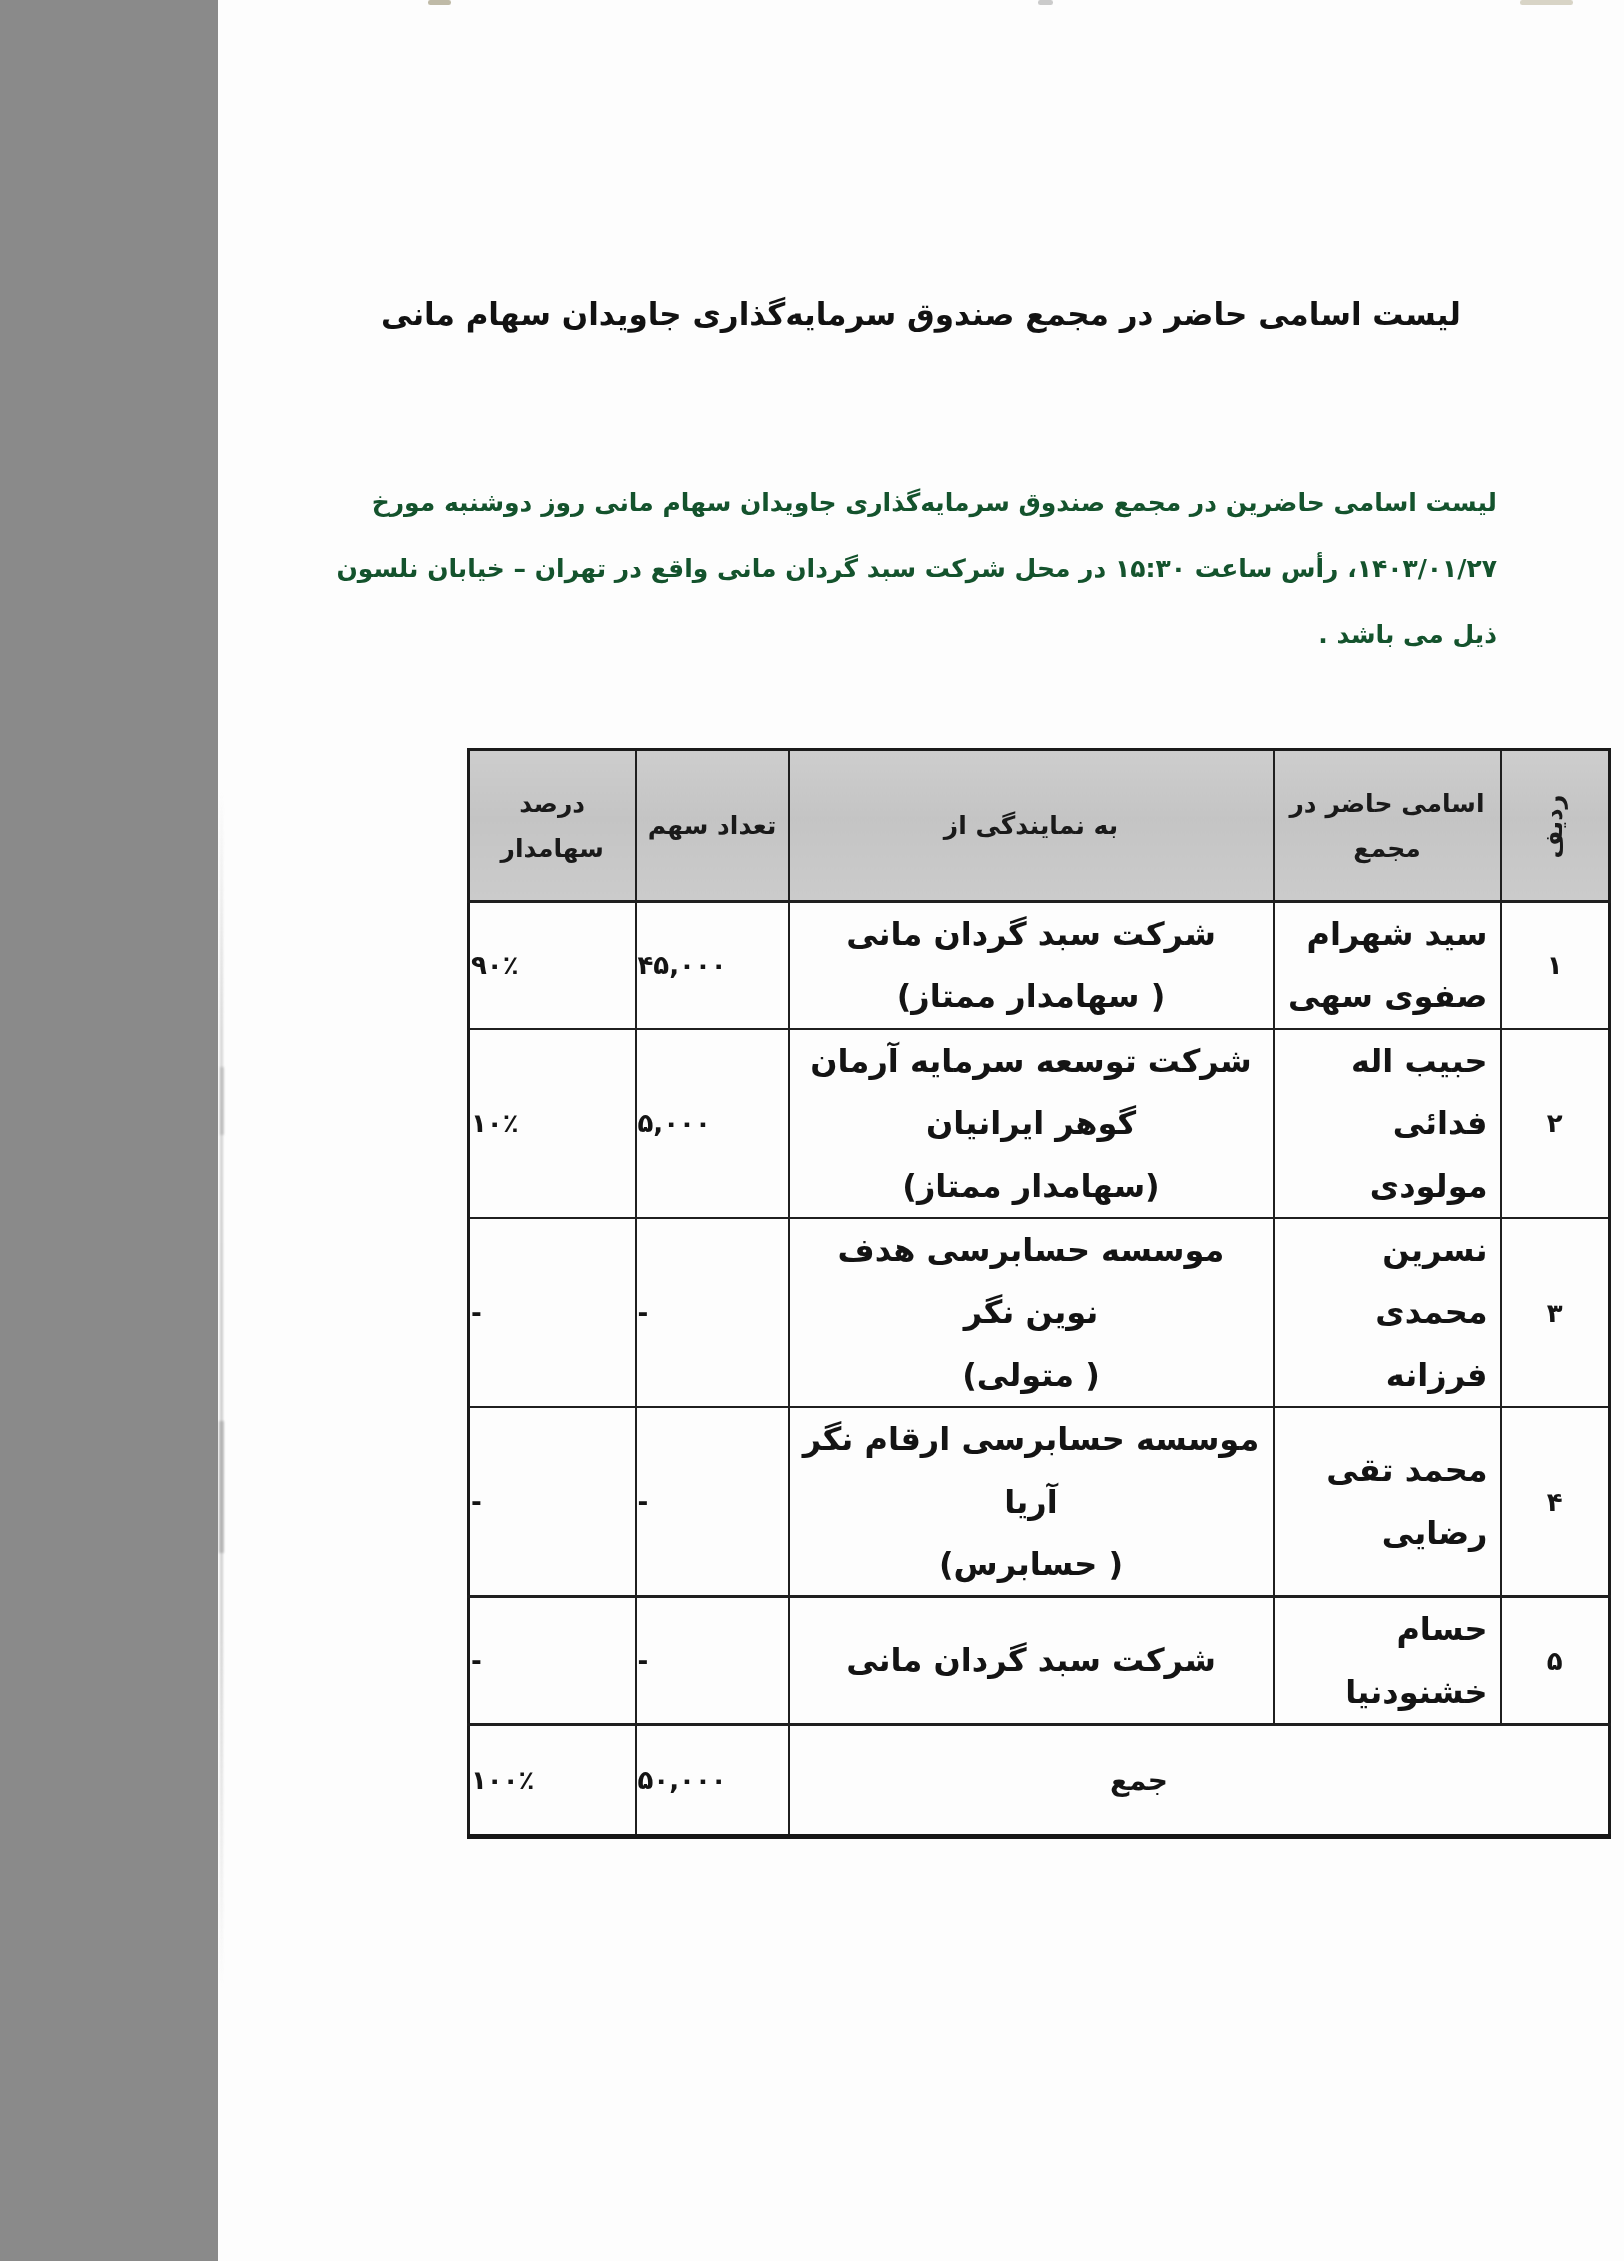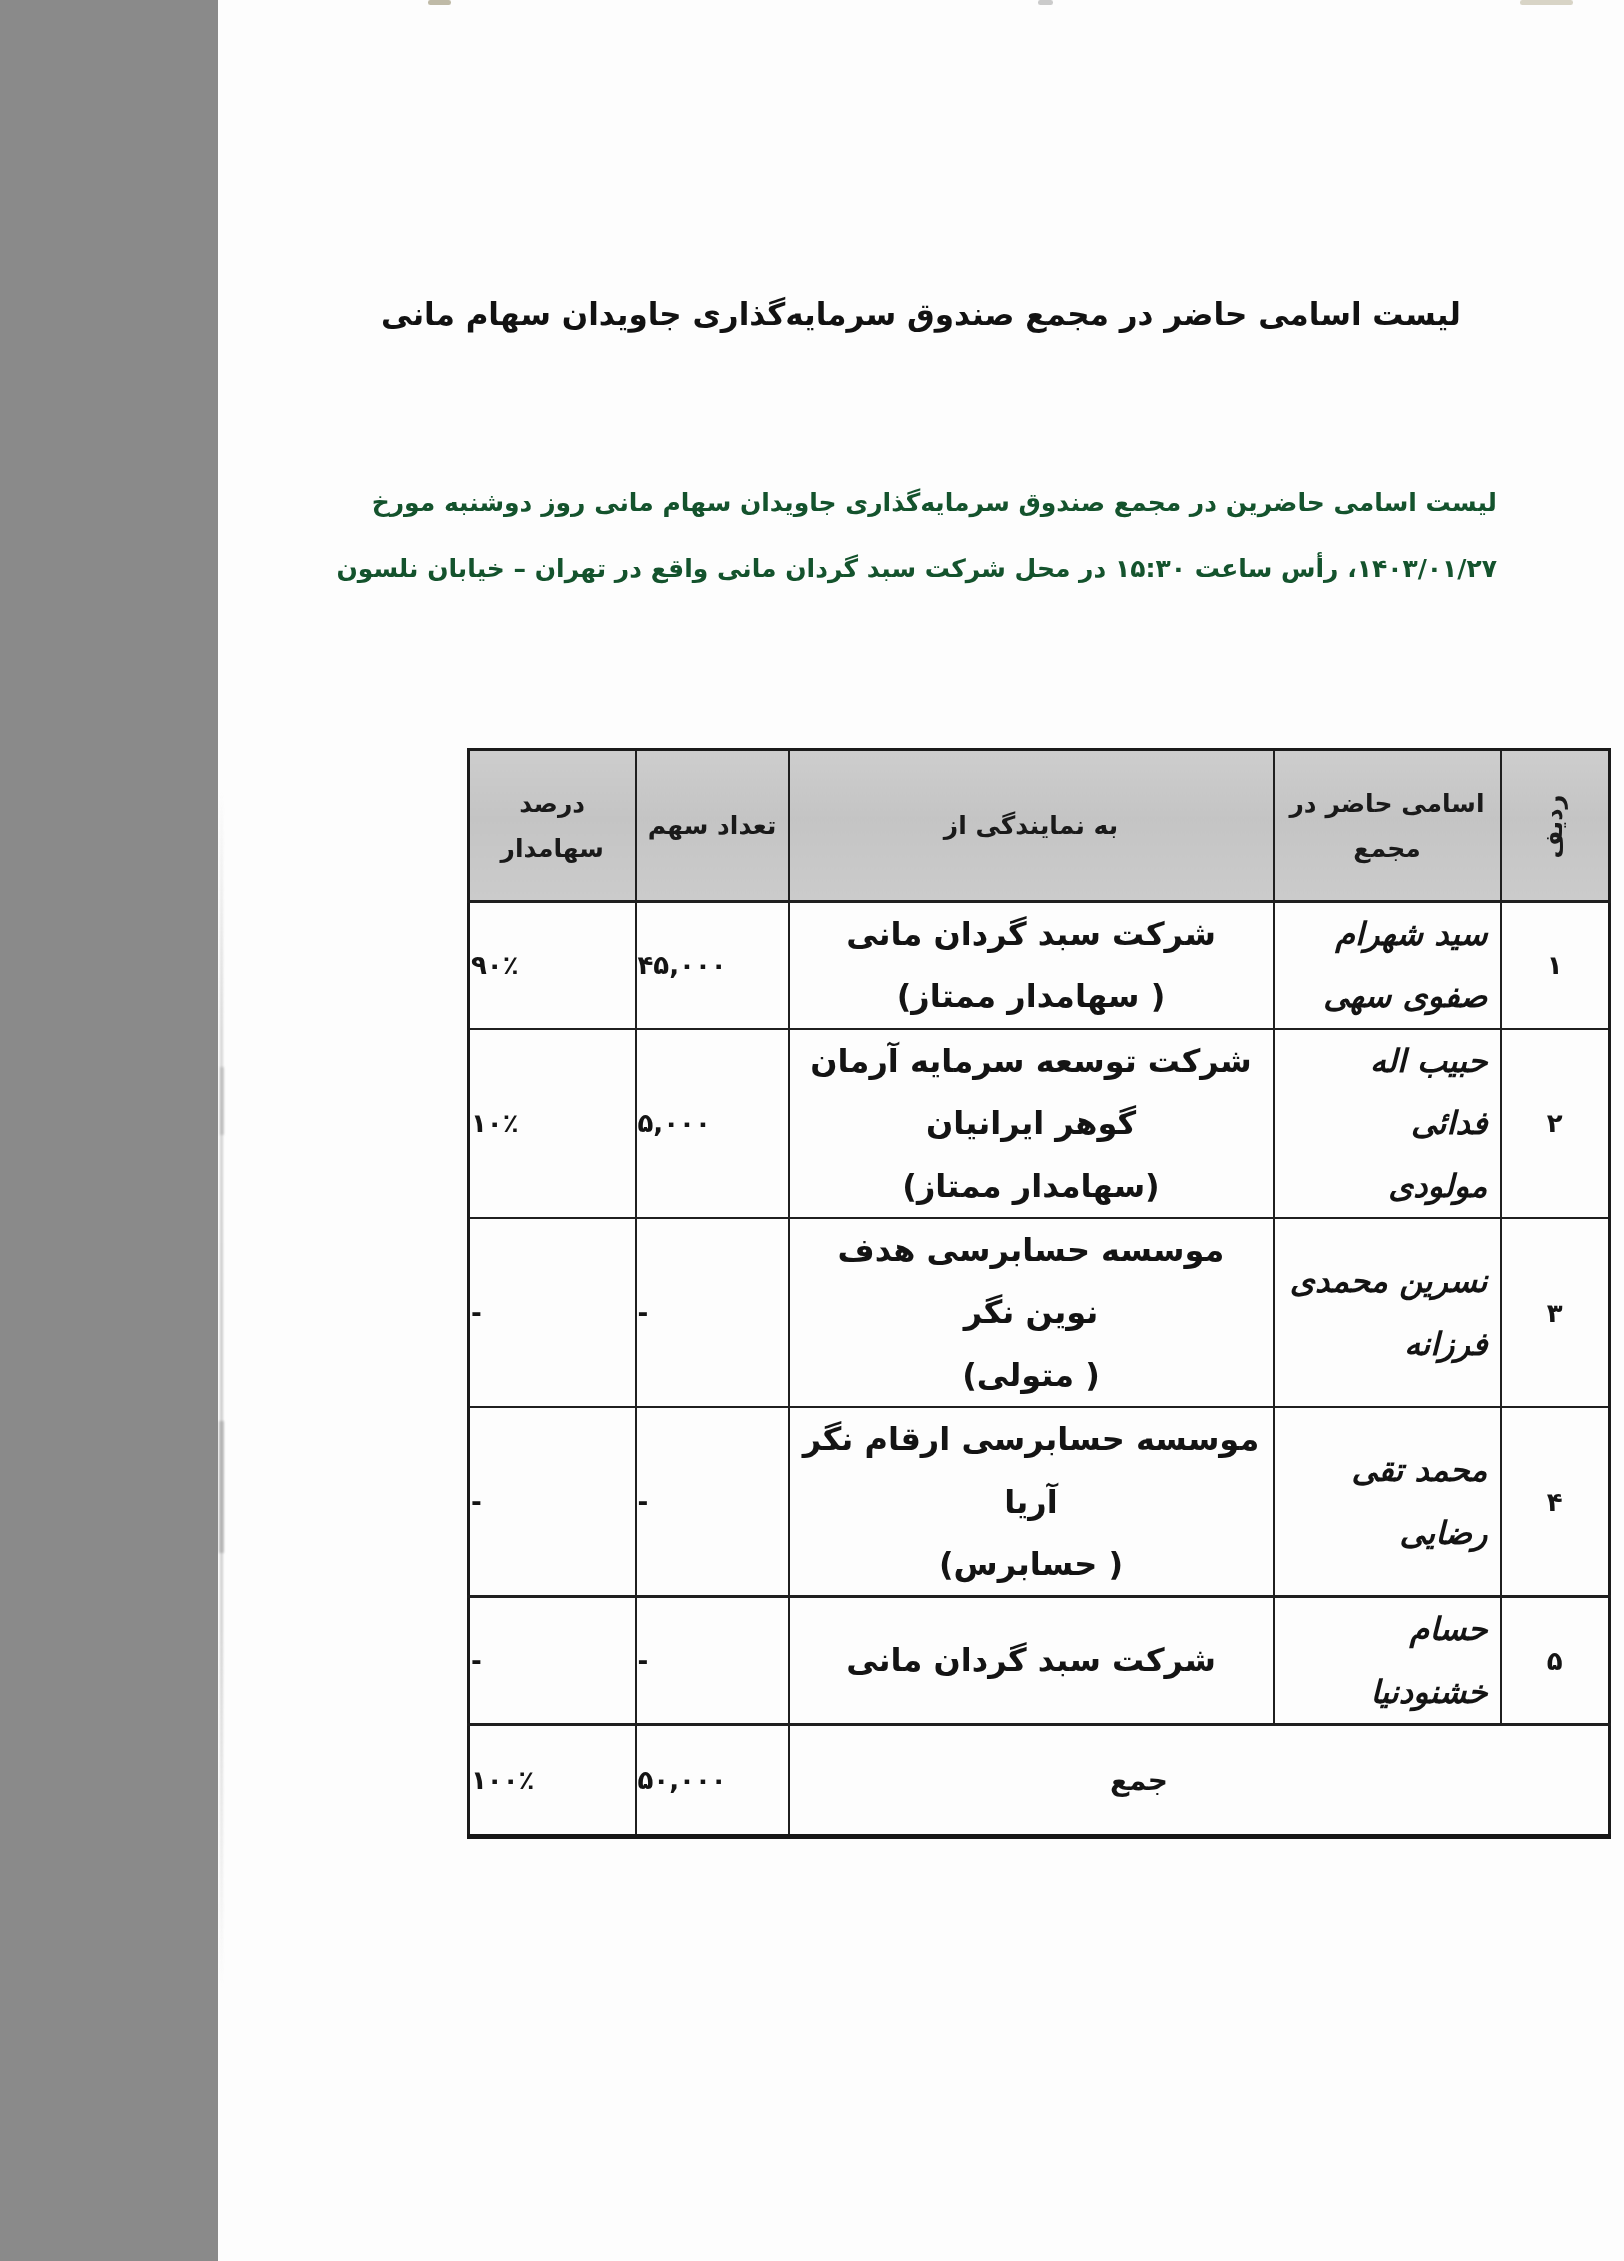--- a/index.html
+++ b/index.html
@@ -46,21 +46,21 @@
     border-bottom-width:3px; font-weight:bold; color:#1a1a1a;
   }
   tr.hrow{ height:152px; }
   tr.r0{ height:121px; } tr.r1{ height:153px; } tr.r2{ height:109px; }
   tr.r3{ height:116px; } tr.r4{ height:114px; } tr.trow{ height:112px; }
   tr.r3 td, tr.r4 td{ border-bottom-width:3.8px; }
   tr.trow td{ border-bottom:5.3px solid #161616; }
   td{ font-size:32px; }
   td .cl{ line-height:1.95; }
   td .cl:empty{ display:none; }
-  td.att-c{ padding:0 12px;font-style:italic; }
+  td.att-c{ padding:0 12px; }
   td.rep-c{ text-align:center; padding:0 7.5px; }
   td.no-c{ text-align:center; font-size:26px; }
   td.num{ direction:ltr; text-align:left; font-size:26px; letter-spacing:0.8px; }
   td.sum{ text-align:center; padding-left:7.5px; padding-right:127px; font-size:28px; }
   .vert{
     display:inline-block; transform:rotate(-90deg);
     white-space:nowrap; font-size:24px;
   }
   
   .artifact{ position:absolute; pointer-events:none; }
@@ -78,20 +78,21 @@
 </head>
 <body>
 
 <div id="page">
 
   <div class="title t1">لیست اسامی حاضر در مجمع صندوق سرمایه‌گذاری جاویدان سهام مانی</div>
 
   <div class="intro">
     <div class="iline">لیست اسامی حاضرین در مجمع صندوق سرمایه‌گذاری جاویدان سهام مانی روز دوشنبه مورخ</div>
     <div class="iline">۱۴۰۳/۰۱/۲۷، رأس ساعت ۱۵:۳۰ در محل شرکت سبد گردان مانی واقع در تهران – خیابان نلسون</div>
+    <div class="iline last">ذیل می باشد .</div>
   </div>
 
   <table class="att">
     <colgroup>
       <col class="c-no">
         <col class="c-att">
         <col class="c-rep">
         <col class="c-sh">
         <col class="c-pc">
     </colgroup>

